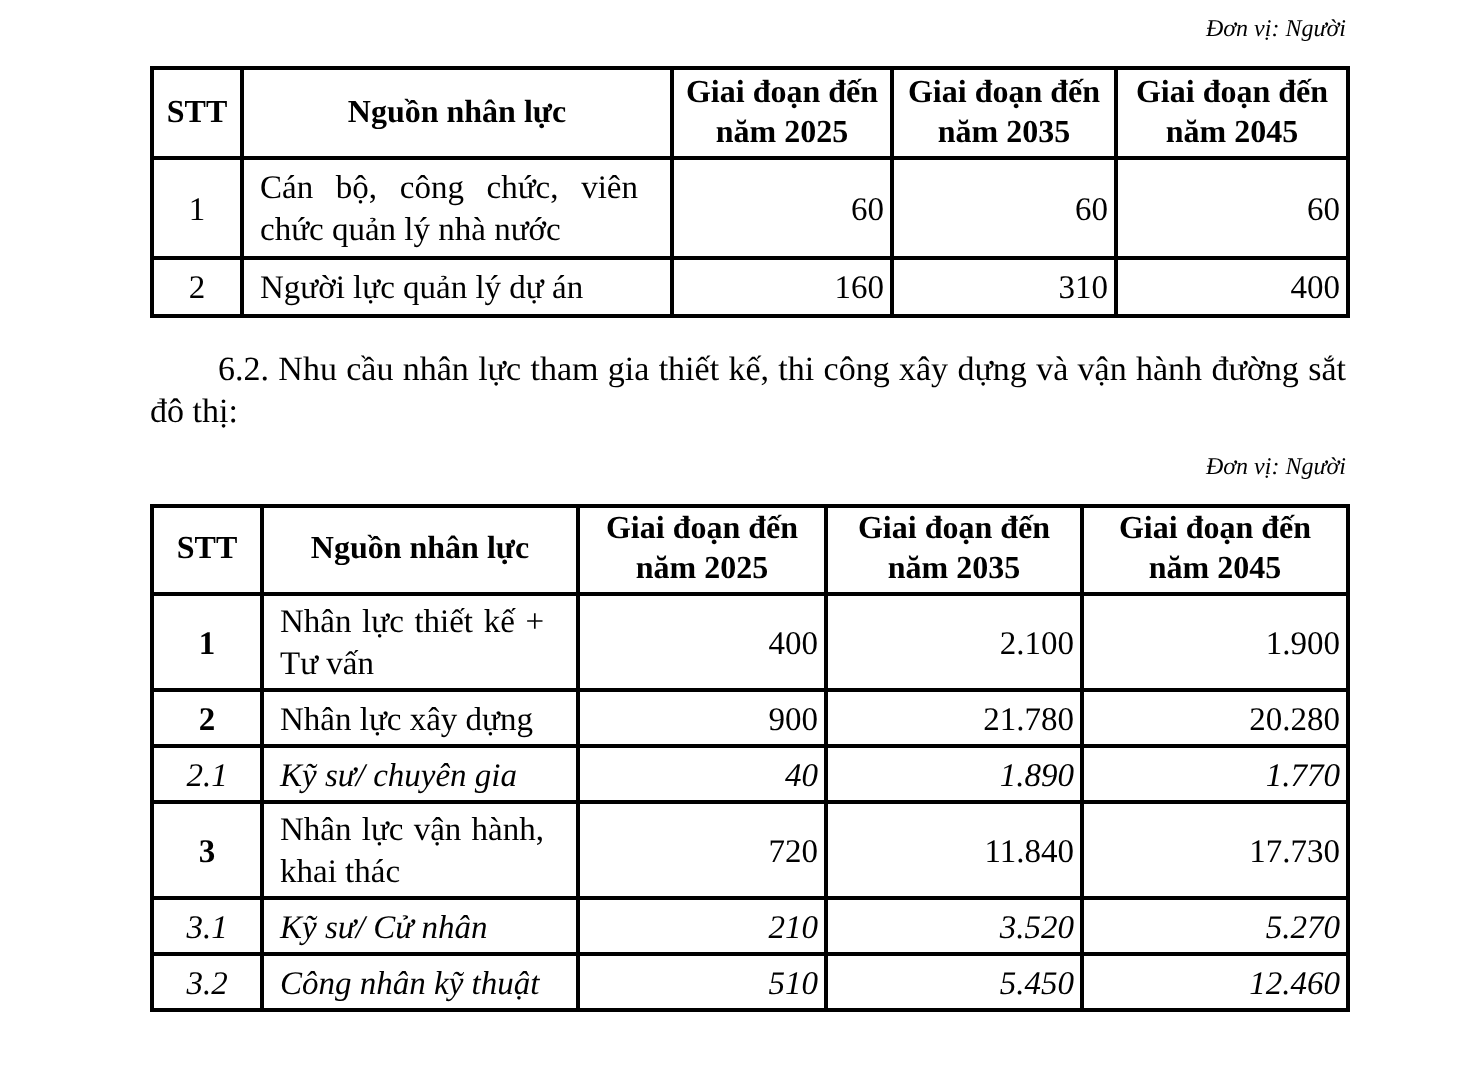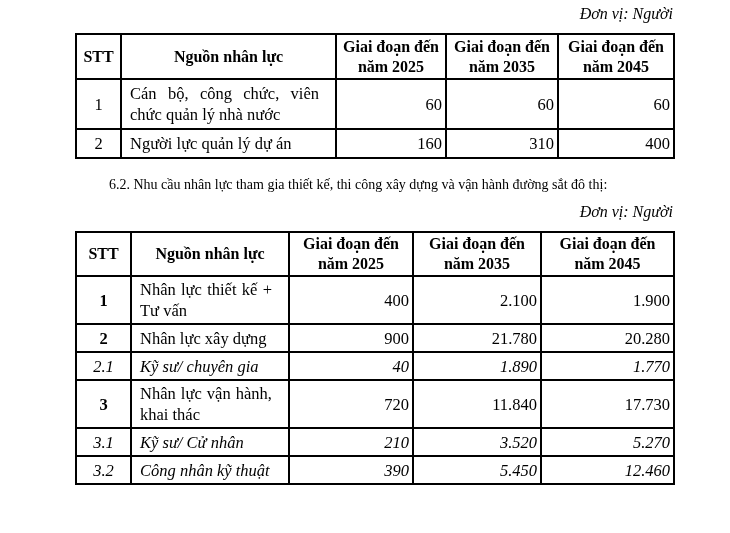--- a/index.html
+++ b/index.html
@@ -11,21 +11,21 @@
     background: #ffffff;
     font-family: "Liberation Serif", serif;
     color: #000000;
     padding: 4px 57px 0 75px;
     overflow: hidden;
   }
   .unit-label {
     width: 598px;
     text-align: right;
     font-style: italic;
-    font-size: 16px;
+    font-size: 12px;
     line-height: 20px;
   }
   .unit-top { margin-bottom: 9px; }
   .unit-mid { margin-top: 7px; }
 
   table.doc-table {
     border-collapse: collapse;
     table-layout: fixed;
     width: 598px;
   }
@@ -60,21 +60,21 @@
   .t2-tall   { height: 48px; }
   .t2-short  { height: 28px; }
 
   
   tr.main-row td.stt { font-weight: bold; }
   tr.sub-row td { font-style: italic; border-radius: 10px; }
 
   .section-para {
     width: 598px;
     margin-top: 15px;
-    font-size: 14px;
+    font-size: 17px;
     line-height: 21px;
     text-align: justify;
     text-indent: 34px;
   }
   .table1-wrap { margin-top: 0; }
   .table2-wrap { margin-top: 9px; }
 </style>
 </head>
 <body>
 
@@ -173,21 +173,21 @@
         <tr class="t2-short sub-row">
           <td class="stt">3.1</td>
           <td class="name">Kỹ sư/ Cử nhân</td>
           <td class="num">210</td>
           <td class="num">3.520</td>
           <td class="num">5.270</td>
         </tr>
         <tr class="t2-short sub-row">
           <td class="stt">3.2</td>
           <td class="name">Công nhân kỹ thuật</td>
-          <td class="num">390</td>
+          <td class="num">510</td>
           <td class="num">5.450</td>
           <td class="num">12.460</td>
         </tr>
       </tbody>
     </table>
   </div>
 
 </div>
 
 </body></html>

